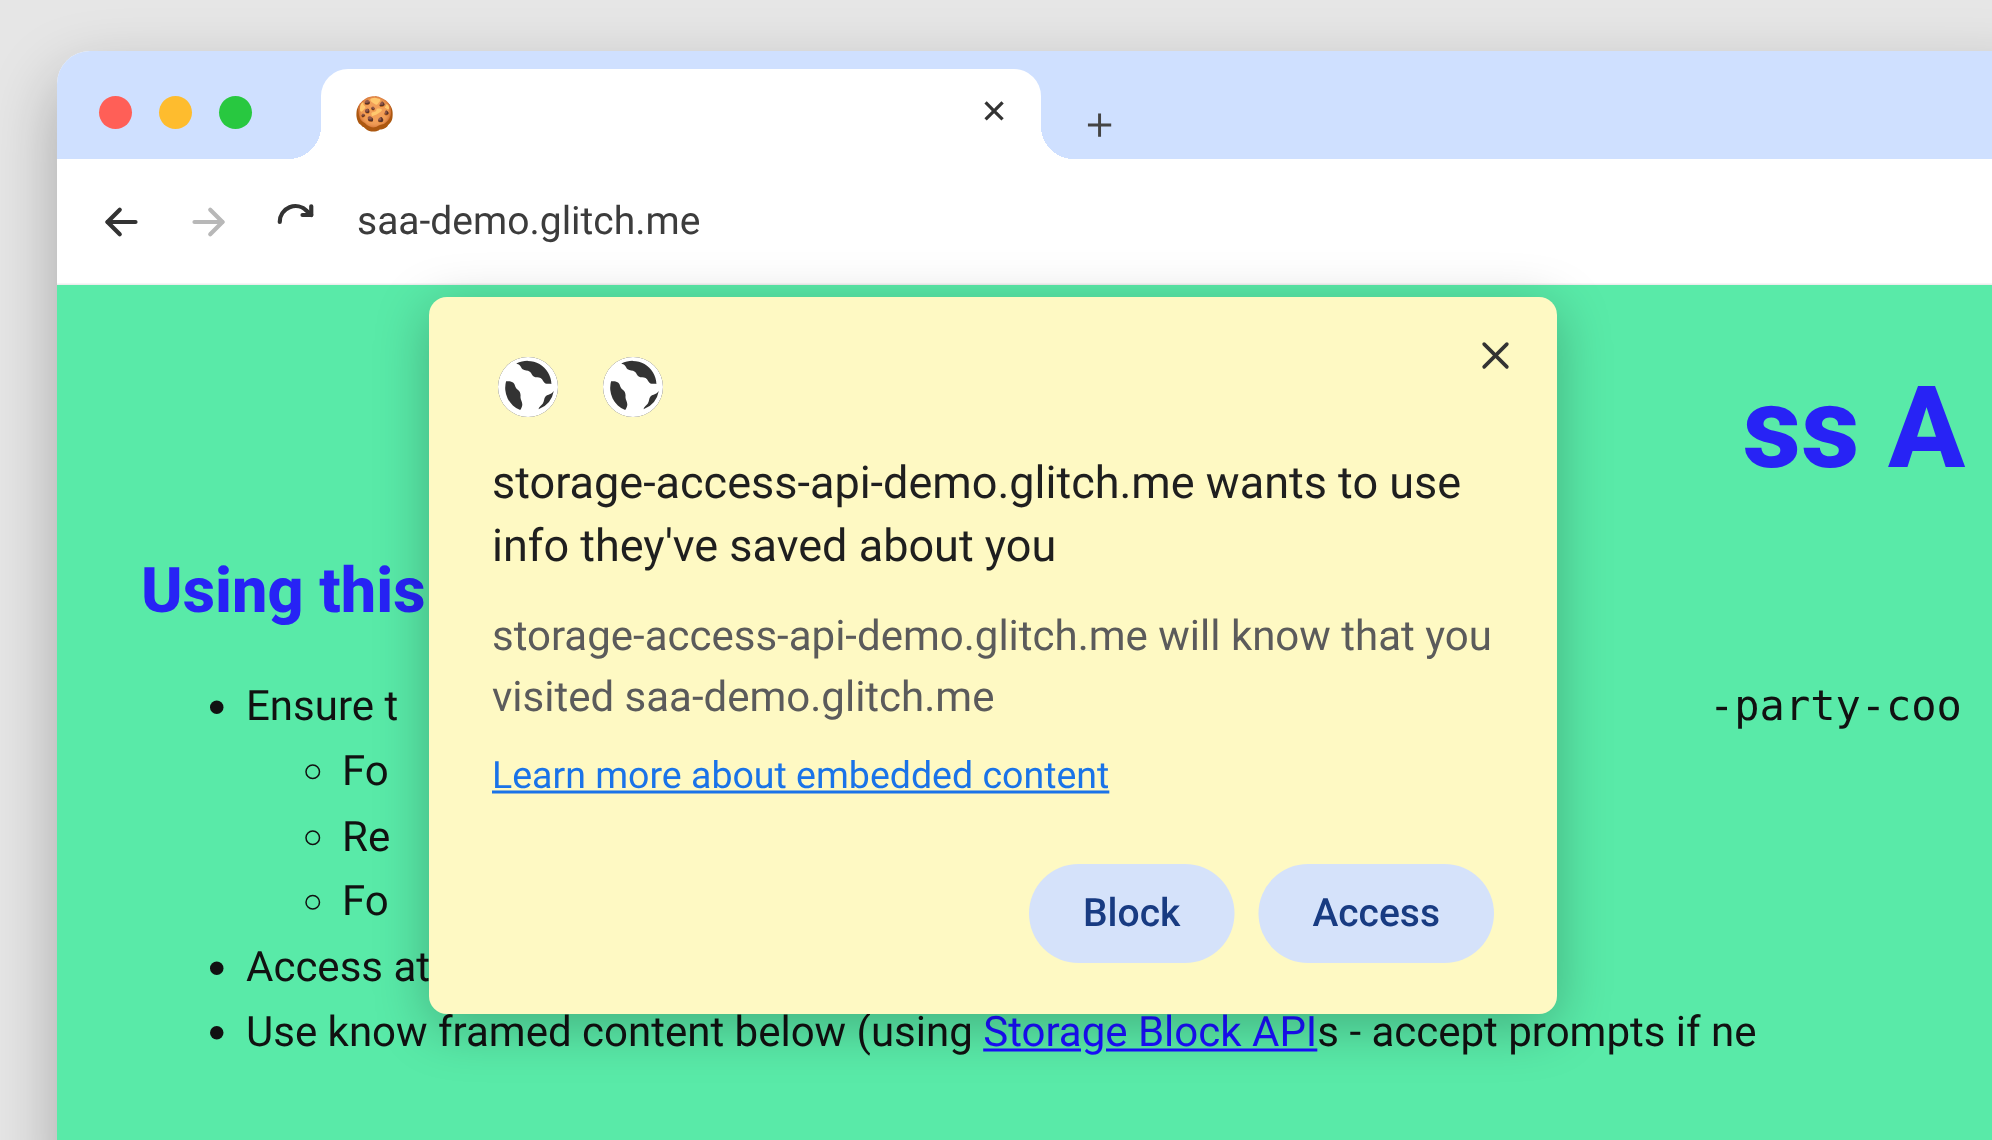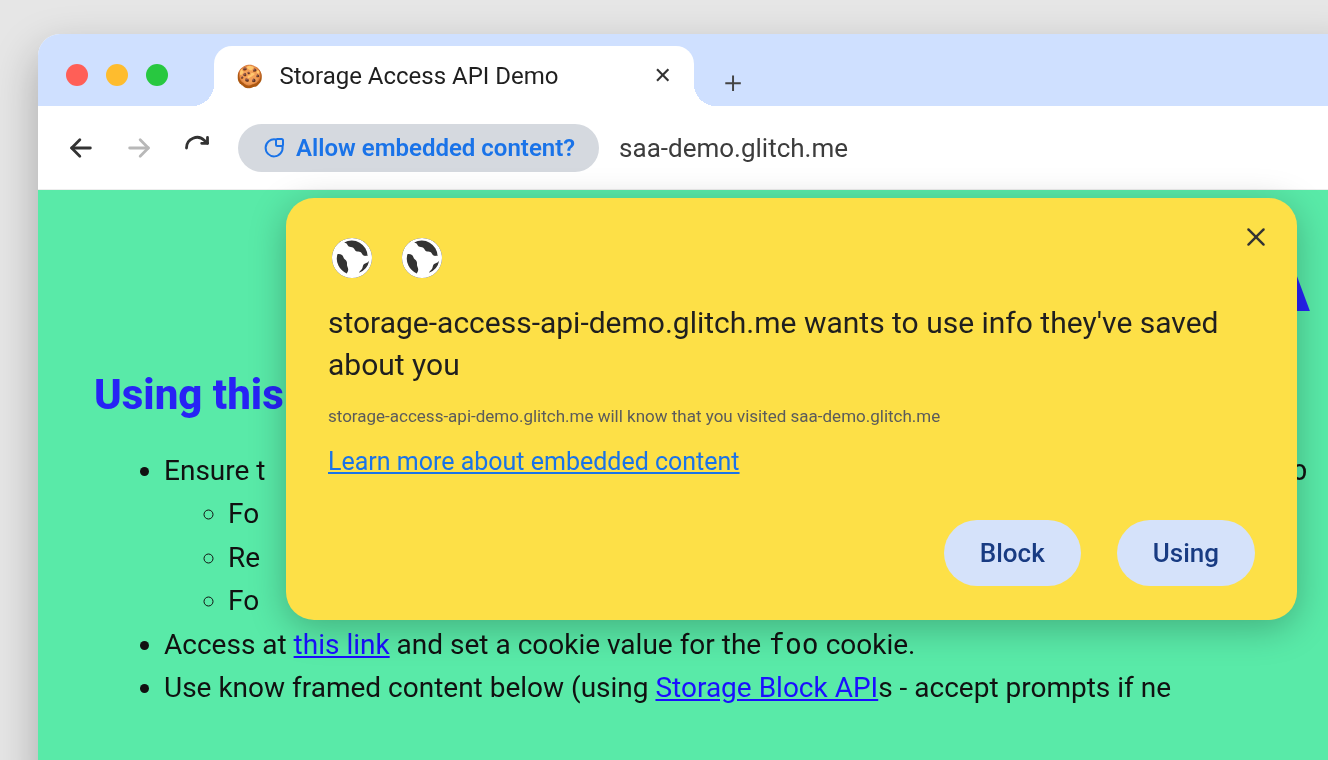--- a/index.html
+++ b/index.html
@@ -70,51 +70,50 @@
   .page h2{color:var(--blue-strong);font-size:42px;font-weight:800;margin:40px 0 30px;}
   ul.bul{margin:0;padding-left:70px;font-size:28px;color:#111;line-height:1.55;}
   ul.bul>li{list-style:disc;}
   ul.circ{padding-left:64px;}
   ul.circ>li{list-style:circle;}
   a.page-link{color:#1a0fff;text-decoration:underline;}
   code{font-family:ui-monospace,Menlo,Consolas,monospace;}
 
   
   .popover{
-    position:absolute;left:248px;top:164px;width:1011px;
-    background:#fde047;border-radius:28px;
+    position:absolute;left:248px;top:164px;width:752px;
+    background:#fef9c3;border-radius:12px;
     box-shadow:0 8px 36px rgba(0,0,0,0.25);
     padding:36px 42px 34px;
   }
   .pop-close{position:absolute;right:28px;top:26px;}
   .pop-close svg{width:26px;height:26px;color:#333;}
   .pop-icons{display:flex;gap:22px;margin-bottom:20px;}
   .globe{width:48px;height:48px;}
   .pop-title{font-size:30px;color:var(--text);line-height:1.4;margin:6px 0 18px;}
-  .pop-sub{font-size:17px;color:#5b5b5b;line-height:1.45;margin:0 0 18px;}
+  .pop-sub{font-size:28px;color:#5b5b5b;line-height:1.45;margin:0 0 18px;}
   .pop-link{font-size:25px;color:var(--link);text-decoration:underline;margin-top:19px;}
-  .pop-actions{display:flex;justify-content:flex-end;gap:36px;margin-top:44px;}
+  .pop-actions{display:flex;justify-content:flex-end;gap:16px;margin-top:44px;}
   .btn{background:var(--btn-bg);color:var(--btn-text);font-size:26px;font-weight:500;border:none;border-radius:34px;padding:18px 36px;}
 </style>
 </head>
 <body>
 
 <div class="win-shadow"></div>
 
 <div class="browser">
 
   <div class="tabstrip">
     <div class="traffic">
       <span class="dot r"></span>
       <span class="dot y"></span>
       <span class="dot g"></span>
     </div>
     <div class="tab">
       <span class="favicon">🍪</span>
-      <span class="tab-title">Storage Access API Demo</span>
       <span class="tab-close">✕</span>
     </div>
     <span class="new-tab">＋</span>
   </div>
 
   <div class="toolbar">
     <span class="navicon">
       <svg viewBox="0 0 24 24" fill="none" stroke="currentColor" stroke-width="2.4" stroke-linecap="round" stroke-linejoin="round">
           <line x1="20" y1="12" x2="4" y2="12"></line>
           <polyline points="11 5 4 12 11 19"></polyline>
@@ -127,27 +126,20 @@
         </svg>
     </span>
     <span class="navicon">
       <svg viewBox="0 0 24 24" fill="none" stroke="currentColor" stroke-width="2.4" stroke-linecap="round" stroke-linejoin="round">
           <path d="M3 12a9 9 0 0 1 15.5-6.3L21 8"></path>
           <polyline points="21 3 21 8 16 8"></polyline>
         </svg>
     </span>
 
     <div class="omnibox">
-      <span class="chip">
-        <svg viewBox="0 0 24 24" fill="none" stroke="currentColor" stroke-width="2" stroke-linecap="round" stroke-linejoin="round">
-          <path d="M13.5 3.5a8.5 8.5 0 1 0 7 7"></path>
-          <rect x="14" y="3" width="7" height="7" rx="1.5"></rect>
-        </svg>
-        <span>Allow embedded content?</span>
-      </span>
       <span class="url">saa-demo.glitch.me</span>
     </div>
   </div>
 
   <div class="page">
     <h1 style="text-align:right;"><span>ss A</span></h1>
     <h2>Using this</h2>
 
     <ul class="bul">
       <li>
@@ -187,17 +179,17 @@
         <path d="M12 2a10 10 0 0 0 0 20 10 10 0 0 0 0-20zm-7.3 8.1c.7-.1 1.6-.1 2.3.4.8.6.6 1.7 1.5 2.3.8.5 1.1 1.4 1 2.4-.1.9.6 1.6.6 2.6 0 .6-.3 1.3-.7 1.9A8 8 0 0 1 4.7 10.1zm10.8 9.3c.2-.8.9-1.2 1.4-1.8.6-.8.3-1.8 1-2.5.5-.5 1.4-.6 2-1 .2-.2.5-.5.7-.8a8 8 0 0 1-5.1 6.1zM19.8 11c-.6-.2-1.4.1-2-.2-.8-.4-.8-1.4-1.6-1.8-.7-.4-1.6 0-2.3-.5-.6-.4-.7-1.2-1.3-1.6-.7-.5-1.7-.3-2.4-.8-.4-.3-.5-.9-.9-1.3-.3-.3-.8-.4-1.2-.6A8 8 0 0 1 19.8 11z" fill="#fff"></path>
       </svg>
     </div>
 
     <p class="pop-title">storage-access-api-demo.glitch.me wants to use info they've saved about you</p>
     <p class="pop-sub">storage-access-api-demo.glitch.me will know that you visited saa-demo.glitch.me</p>
     <a href="#" class="pop-link">Learn more about embedded content</a>
 
     <div class="pop-actions">
       <button class="btn">Block</button>
-      <button class="btn">Using</button>
+      <button class="btn">Access</button>
     </div>
   </div>
 
 </div>
 
 </body></html>

